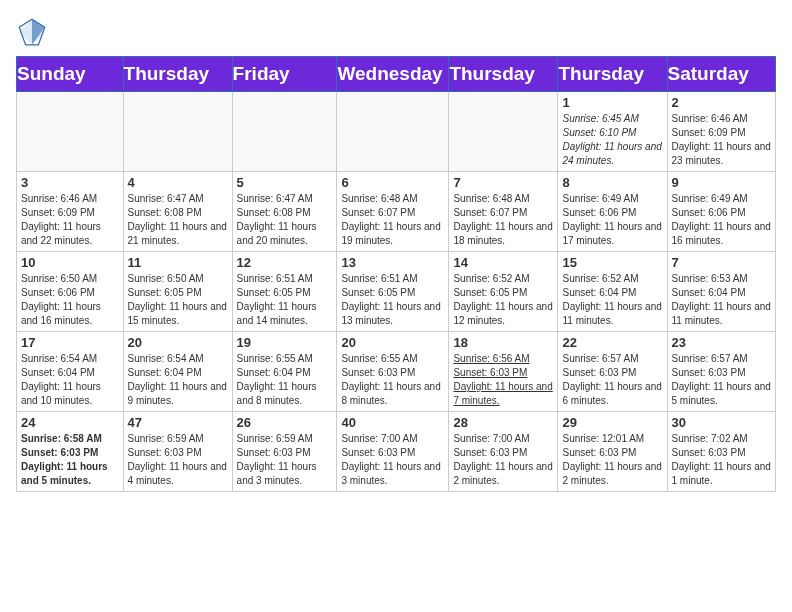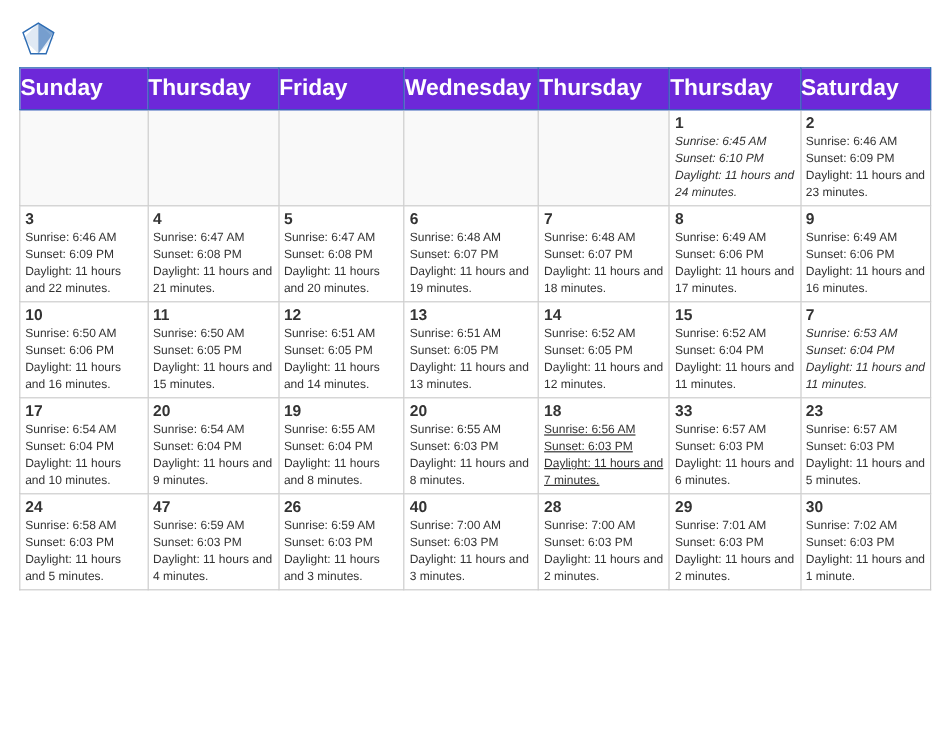--- a/index.html
+++ b/index.html
@@ -220,21 +220,21 @@
 Daylight: 11 hours and 12 minutes.</div>
         </td>
         <td>
           <span class="day-number">15</span>
           <div class="day-info" style="white-space: pre-line;">Sunrise: 6:52 AM
 Sunset: 6:04 PM
 Daylight: 11 hours and 11 minutes.</div>
         </td>
         <td>
           <span class="day-number">7</span>
-          <div class="day-info" style="white-space: pre-line; font-style: italic;">Sunrise: 6:53 AM
+          <div class="day-info" style="white-space: pre-line;">Sunrise: 6:53 AM
 Sunset: 6:04 PM
 Daylight: 11 hours and 11 minutes.</div>
         </td>
       </tr>
       <tr>
         <td>
           <span class="day-number">17</span>
           <div class="day-info" style="white-space: pre-line;">Sunrise: 6:54 AM
 Sunset: 6:04 PM
 Daylight: 11 hours and 10 minutes.</div>
@@ -257,36 +257,36 @@
 Sunset: 6:03 PM
 Daylight: 11 hours and 8 minutes.</div>
         </td>
         <td>
           <span class="day-number">18</span>
           <div class="day-info" style="white-space: pre-line; text-decoration: underline;">Sunrise: 6:56 AM
 Sunset: 6:03 PM
 Daylight: 11 hours and 7 minutes.</div>
         </td>
         <td>
-          <span class="day-number">33</span>
+          <span class="day-number">22</span>
           <div class="day-info" style="white-space: pre-line;">Sunrise: 6:57 AM
 Sunset: 6:03 PM
 Daylight: 11 hours and 6 minutes.</div>
         </td>
         <td>
           <span class="day-number">23</span>
           <div class="day-info" style="white-space: pre-line;">Sunrise: 6:57 AM
 Sunset: 6:03 PM
 Daylight: 11 hours and 5 minutes.</div>
         </td>
       </tr>
       <tr>
         <td>
           <span class="day-number">24</span>
-          <div class="day-info" style="white-space: pre-line;">Sunrise: 6:58 AM
+          <div class="day-info" style="white-space: pre-line; font-weight: bold;">Sunrise: 6:58 AM
 Sunset: 6:03 PM
 Daylight: 11 hours and 5 minutes.</div>
         </td>
         <td>
           <span class="day-number">47</span>
           <div class="day-info" style="white-space: pre-line;">Sunrise: 6:59 AM
 Sunset: 6:03 PM
 Daylight: 11 hours and 4 minutes.</div>
         </td>
         <td>
@@ -302,21 +302,21 @@
 Daylight: 11 hours and 3 minutes.</div>
         </td>
         <td>
           <span class="day-number">28</span>
           <div class="day-info" style="white-space: pre-line;">Sunrise: 7:00 AM
 Sunset: 6:03 PM
 Daylight: 11 hours and 2 minutes.</div>
         </td>
         <td>
           <span class="day-number">29</span>
-          <div class="day-info" style="white-space: pre-line;">Sunrise: 7:01 AM
+          <div class="day-info" style="white-space: pre-line;">Sunrise: 12:01 AM
 Sunset: 6:03 PM
 Daylight: 11 hours and 2 minutes.</div>
         </td>
         <td>
           <span class="day-number">30</span>
           <div class="day-info" style="white-space: pre-line;">Sunrise: 7:02 AM
 Sunset: 6:03 PM
 Daylight: 11 hours and 1 minute.</div>
         </td>
       </tr>

